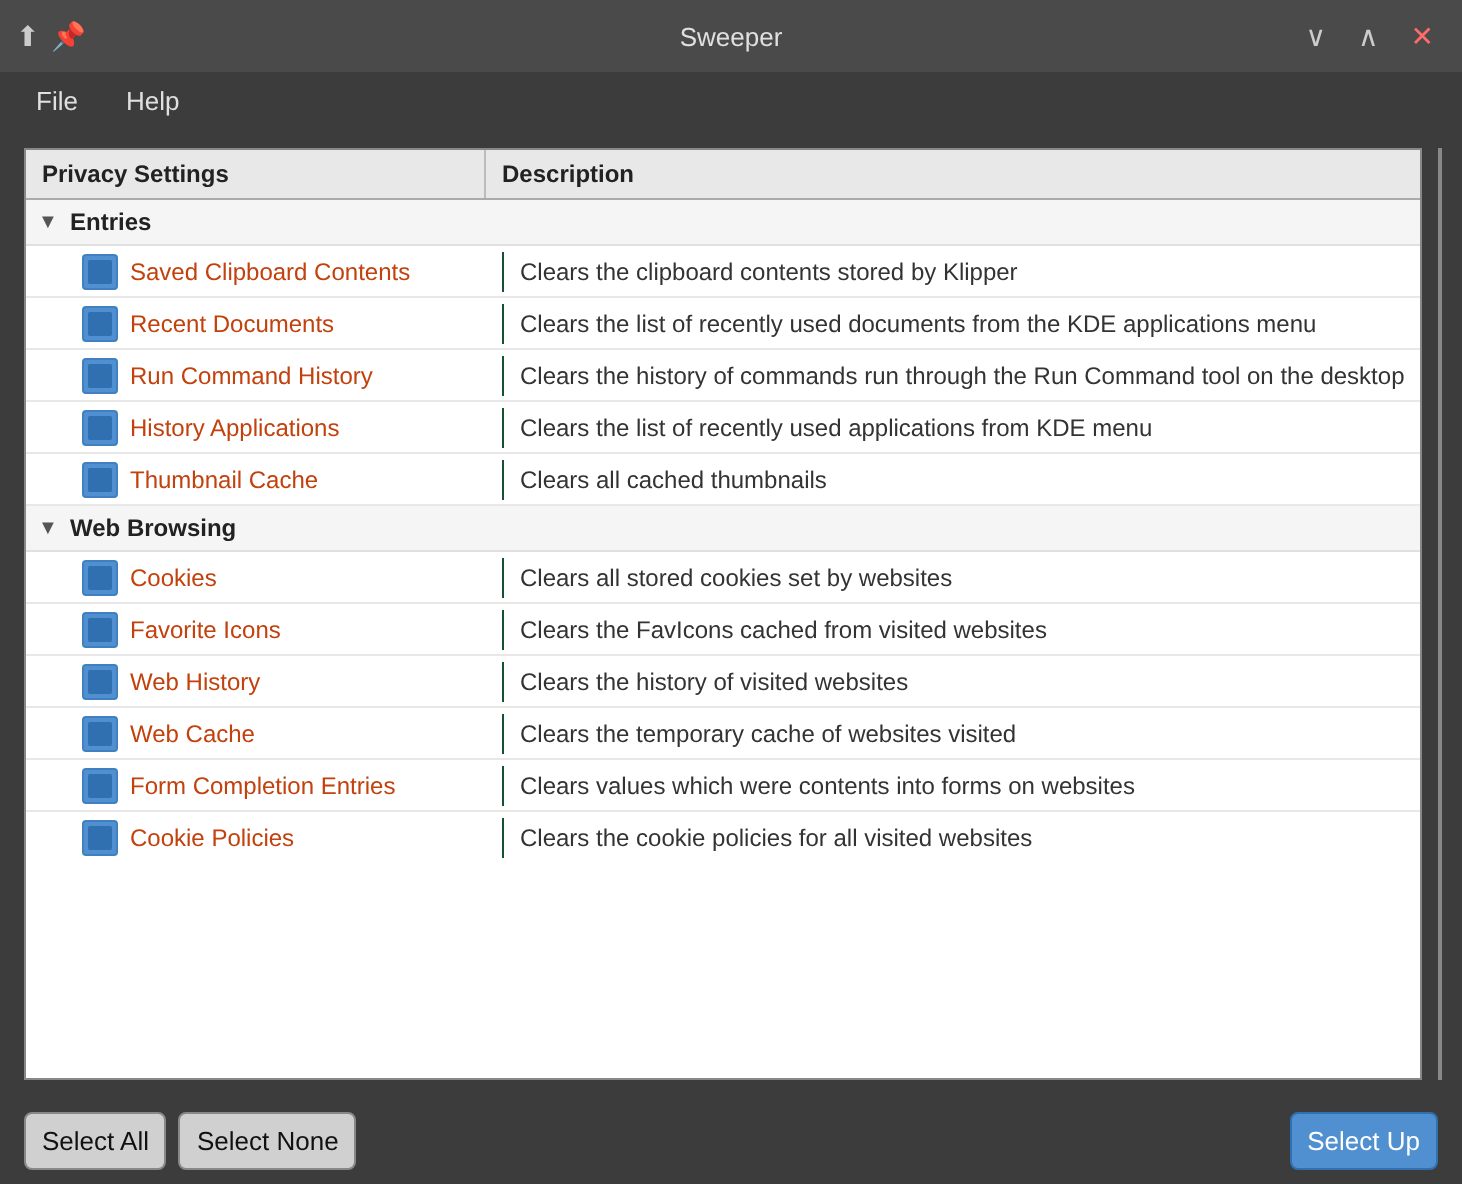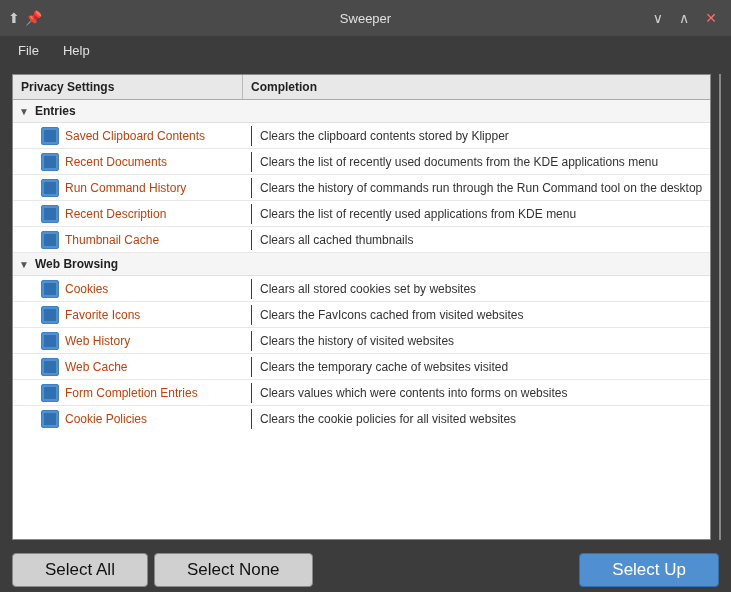--- a/index.html
+++ b/index.html
@@ -200,26 +200,26 @@
       height: 44px;
       display: flex;
       align-items: center;
       justify-content: space-between;
       padding: 0 12px;
       flex-shrink: 0;
     }
     .bottom-left { display: flex; gap: 6px; }
 
     .btn {
-      padding: 6px 32px;
+      padding: 6px 8px;
       border: 1px solid #888;
       background: #d0d0d0;
       border-radius: 4px;
       cursor: pointer;
-      font-size: 17px;
+      font-size: 13px;
       color: #111;
     }
     .btn-primary {
       background: #5090d0;
       color: white;
       border-color: #3070b0;
     }
   </style>
 </head>
 <body>
@@ -241,21 +241,21 @@
   <div class="menu-item">File</div>
   <div class="menu-item">Help</div>
 </div>
 
 <div class="main-content">
 
   <div class="tree-table">
 
     <div class="table-header">
       <div class="header-cell">Privacy Settings</div>
-      <div class="header-cell">Completion</div>
+      <div class="header-cell">Description</div>
     </div>
 
     <div class="table-body">
 
       <div class="group-row">
         <span class="group-chevron">▼</span>
         <span class="group-label">Entries</span>
       </div>
 
       <div class="item-row">
@@ -284,21 +284,21 @@
           </div>
         <div class="item-name-cell">Run Command History</div>
         <div class="item-desc-cell">Clears the history of commands run through the Run Command tool on the desktop</div>
       </div>
       <div class="item-row">
         <div class="item-indent"></div>
         <div class="item-indent2"></div>
         <div class="item-checkbox">
             <div class="item-checkbox-inner"></div>
           </div>
-        <div class="item-name-cell">Recent Description</div>
+        <div class="item-name-cell">History Applications</div>
         <div class="item-desc-cell">Clears the list of recently used applications from KDE menu</div>
       </div>
       <div class="item-row">
         <div class="item-indent"></div>
         <div class="item-indent2"></div>
         <div class="item-checkbox">
             <div class="item-checkbox-inner"></div>
           </div>
         <div class="item-name-cell">Thumbnail Cache</div>
         <div class="item-desc-cell">Clears all cached thumbnails</div>

